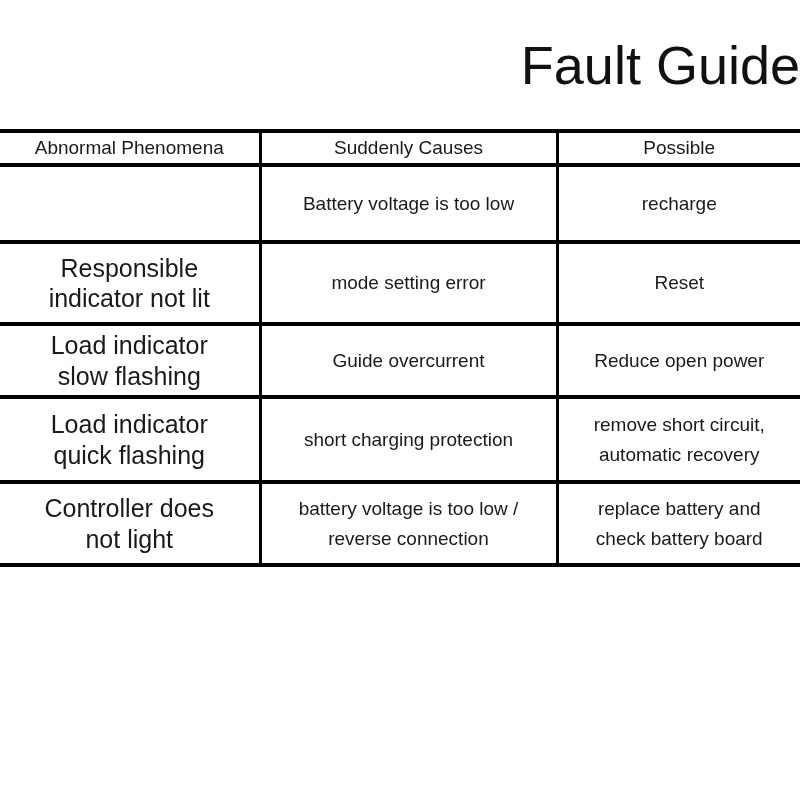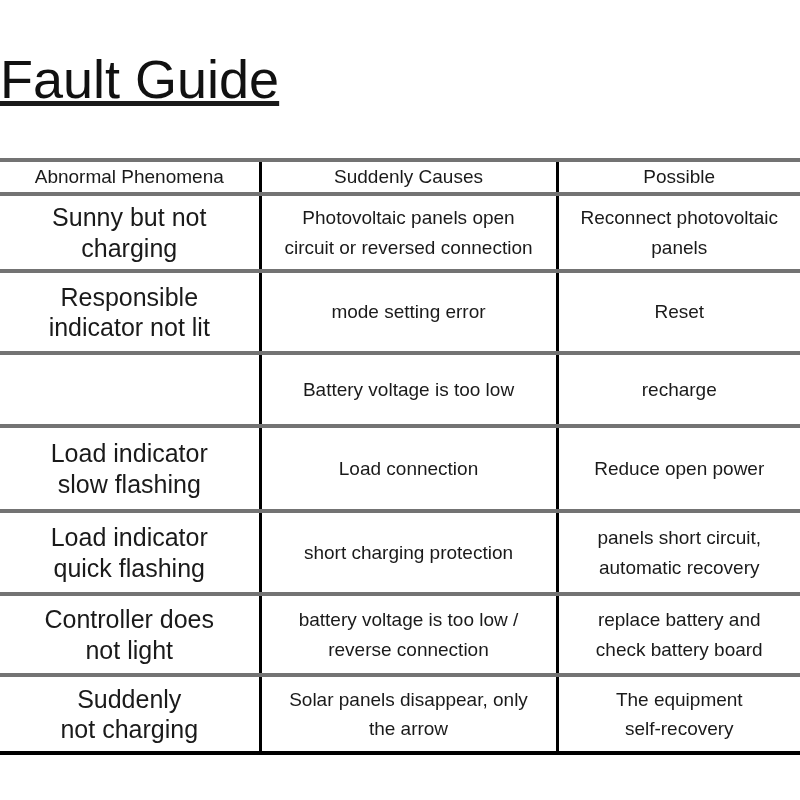--- a/index.html
+++ b/index.html
@@ -8,43 +8,42 @@
   }
   body {
     width: 800px;
     height: 800px;
     background: #ffffff;
     font-family: "Liberation Sans", sans-serif;
     color: #1a1a1a;
     overflow: hidden;
   }
   .title-area {
-    height: 158px;
+    height: 129px;
     display: flex;
     align-items: center;
-    justify-content: flex-start;
-    text-decoration: underline;
+    justify-content: flex-end;
   }
   .page-title {
     margin: 0;
     font-size: 54px;
     font-weight: 400;
     color: #111111;
     white-space: nowrap;
   }
   table.fault-table {
     width: 800px;
     border-collapse: collapse;
     table-layout: fixed;
     border-top: 4px solid #000000;
     border-bottom: 4px solid #000000;
   }
   .fault-table th,
   .fault-table td {
-    border-top: 4px solid #737373;
+    border-top: 4px solid #000000;
     text-align: center;
     vertical-align: middle;
     padding: 2px 8px;
     white-space: pre-line;
     overflow: hidden;
   }
   .fault-table th + th,
   .fault-table td + td {
     border-left: 3px solid #000000;
   }
@@ -83,62 +82,46 @@
     </colgroup>
     <thead>
       <tr>
           <th>Abnormal Phenomena</th>
           <th>Suddenly Causes</th>
           <th>Possible</th>
         </tr>
     </thead>
     <tbody>
         <tr>
-          <td class="col-0">Sunny but not
-charging</td>
-          <td class="col-1">Photovoltaic panels open
-circuit or reversed connection</td>
-          <td class="col-2">Reconnect photovoltaic
-panels</td>
+          <td class="col-0"></td>
+          <td class="col-1">Battery voltage is too low</td>
+          <td class="col-2">recharge</td>
         </tr>
         <tr>
           <td class="col-0">Responsible
 indicator not lit</td>
           <td class="col-1">mode setting error</td>
           <td class="col-2">Reset</td>
         </tr>
         <tr>
-          <td class="col-0"></td>
-          <td class="col-1">Battery voltage is too low</td>
-          <td class="col-2">recharge</td>
-        </tr>
-        <tr>
           <td class="col-0">Load indicator
 slow flashing</td>
-          <td class="col-1">Load connection</td>
+          <td class="col-1">Guide overcurrent</td>
           <td class="col-2">Reduce open power</td>
         </tr>
         <tr>
           <td class="col-0">Load indicator
 quick flashing</td>
           <td class="col-1">short charging protection</td>
-          <td class="col-2">panels short circuit,
+          <td class="col-2">remove short circuit,
 automatic recovery</td>
         </tr>
         <tr>
           <td class="col-0">Controller does
 not light</td>
           <td class="col-1">battery voltage is too low /
 reverse connection</td>
           <td class="col-2">replace battery and
 check battery board</td>
         </tr>
-        <tr>
-          <td class="col-0">Suddenly
-not charging</td>
-          <td class="col-1">Solar panels disappear, only
-the arrow</td>
-          <td class="col-2">The equipment
-self-recovery</td>
-        </tr>
       </tbody>
   </table>
 </div>
 
 </body></html>

